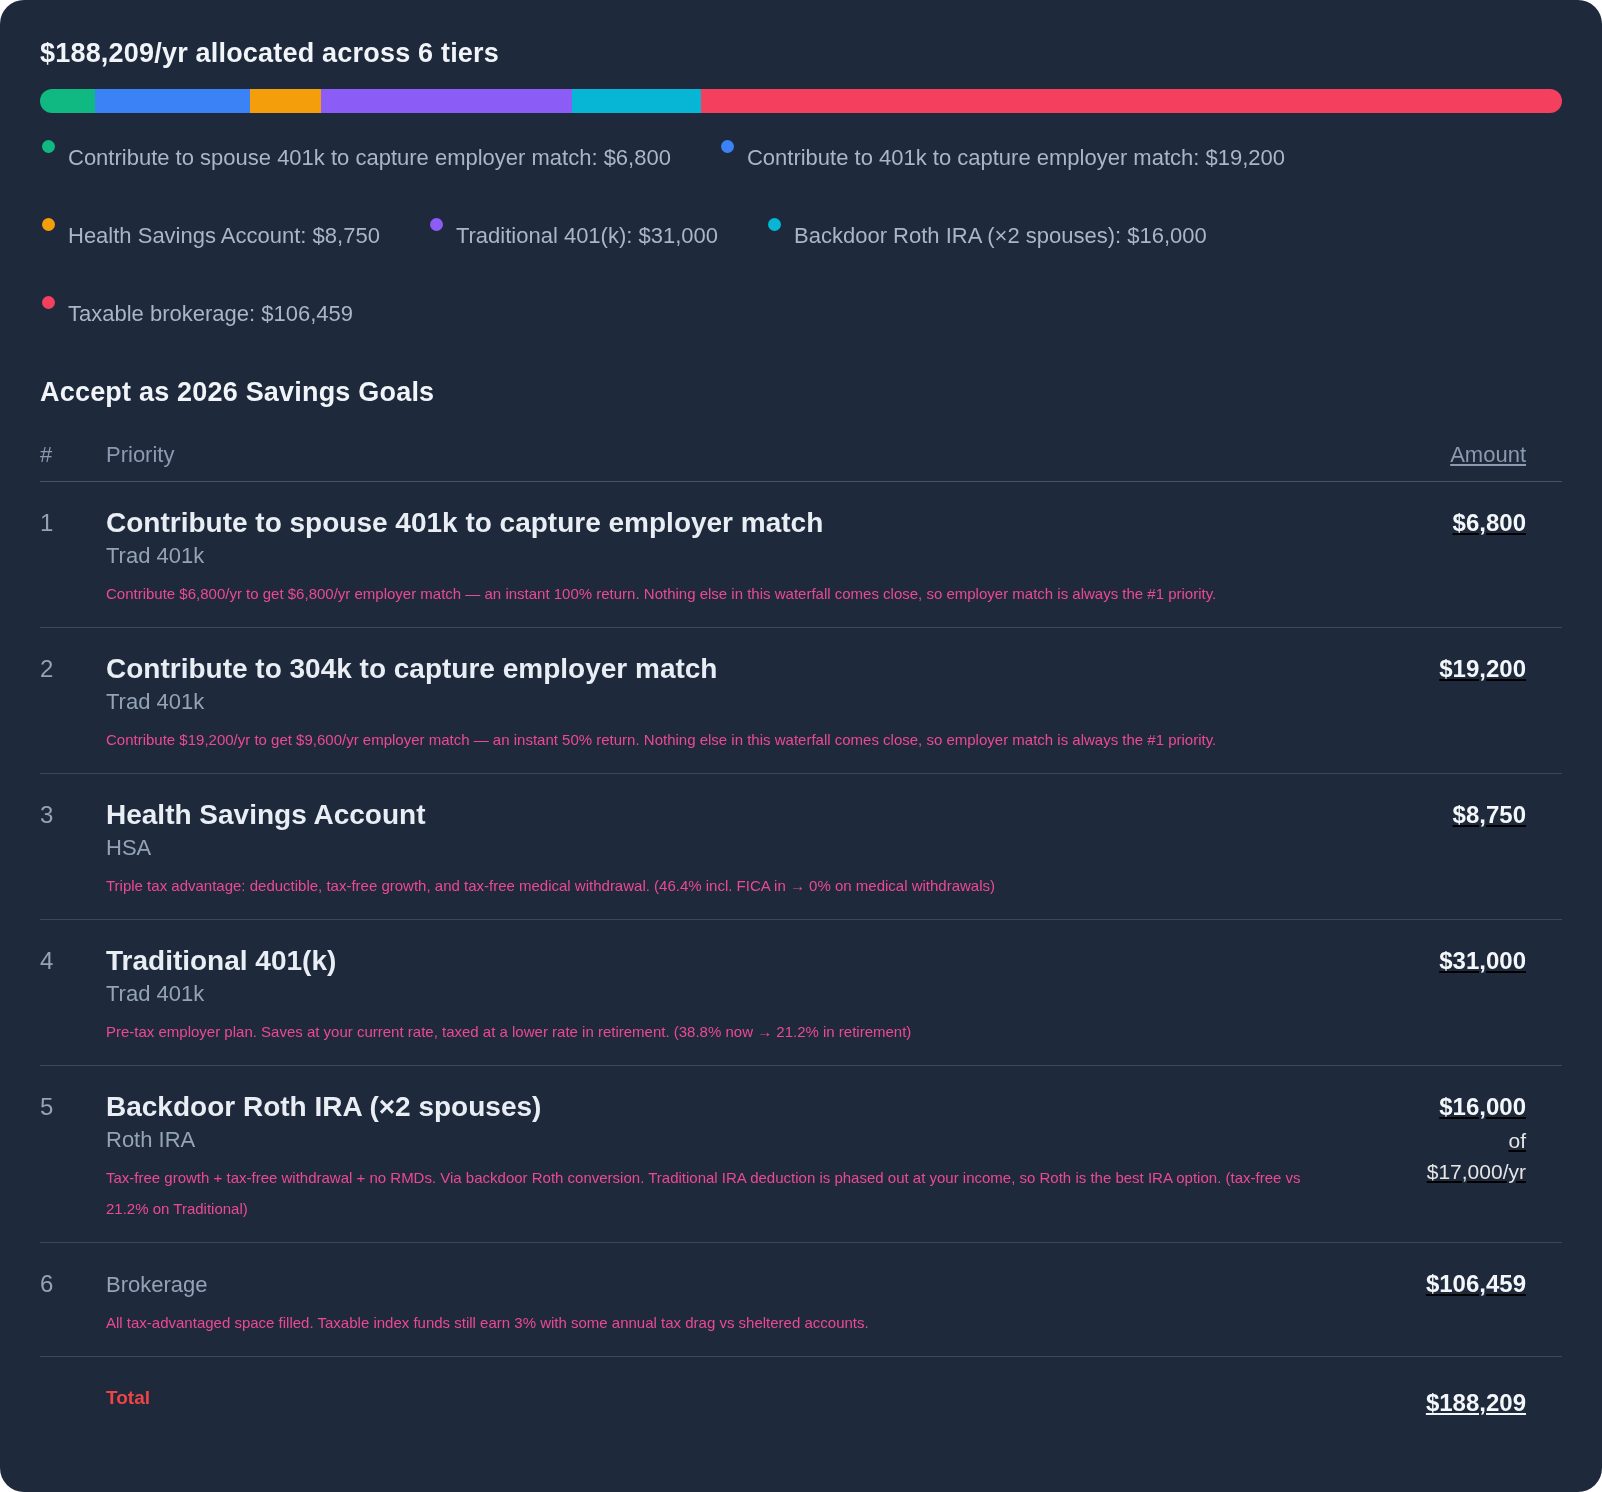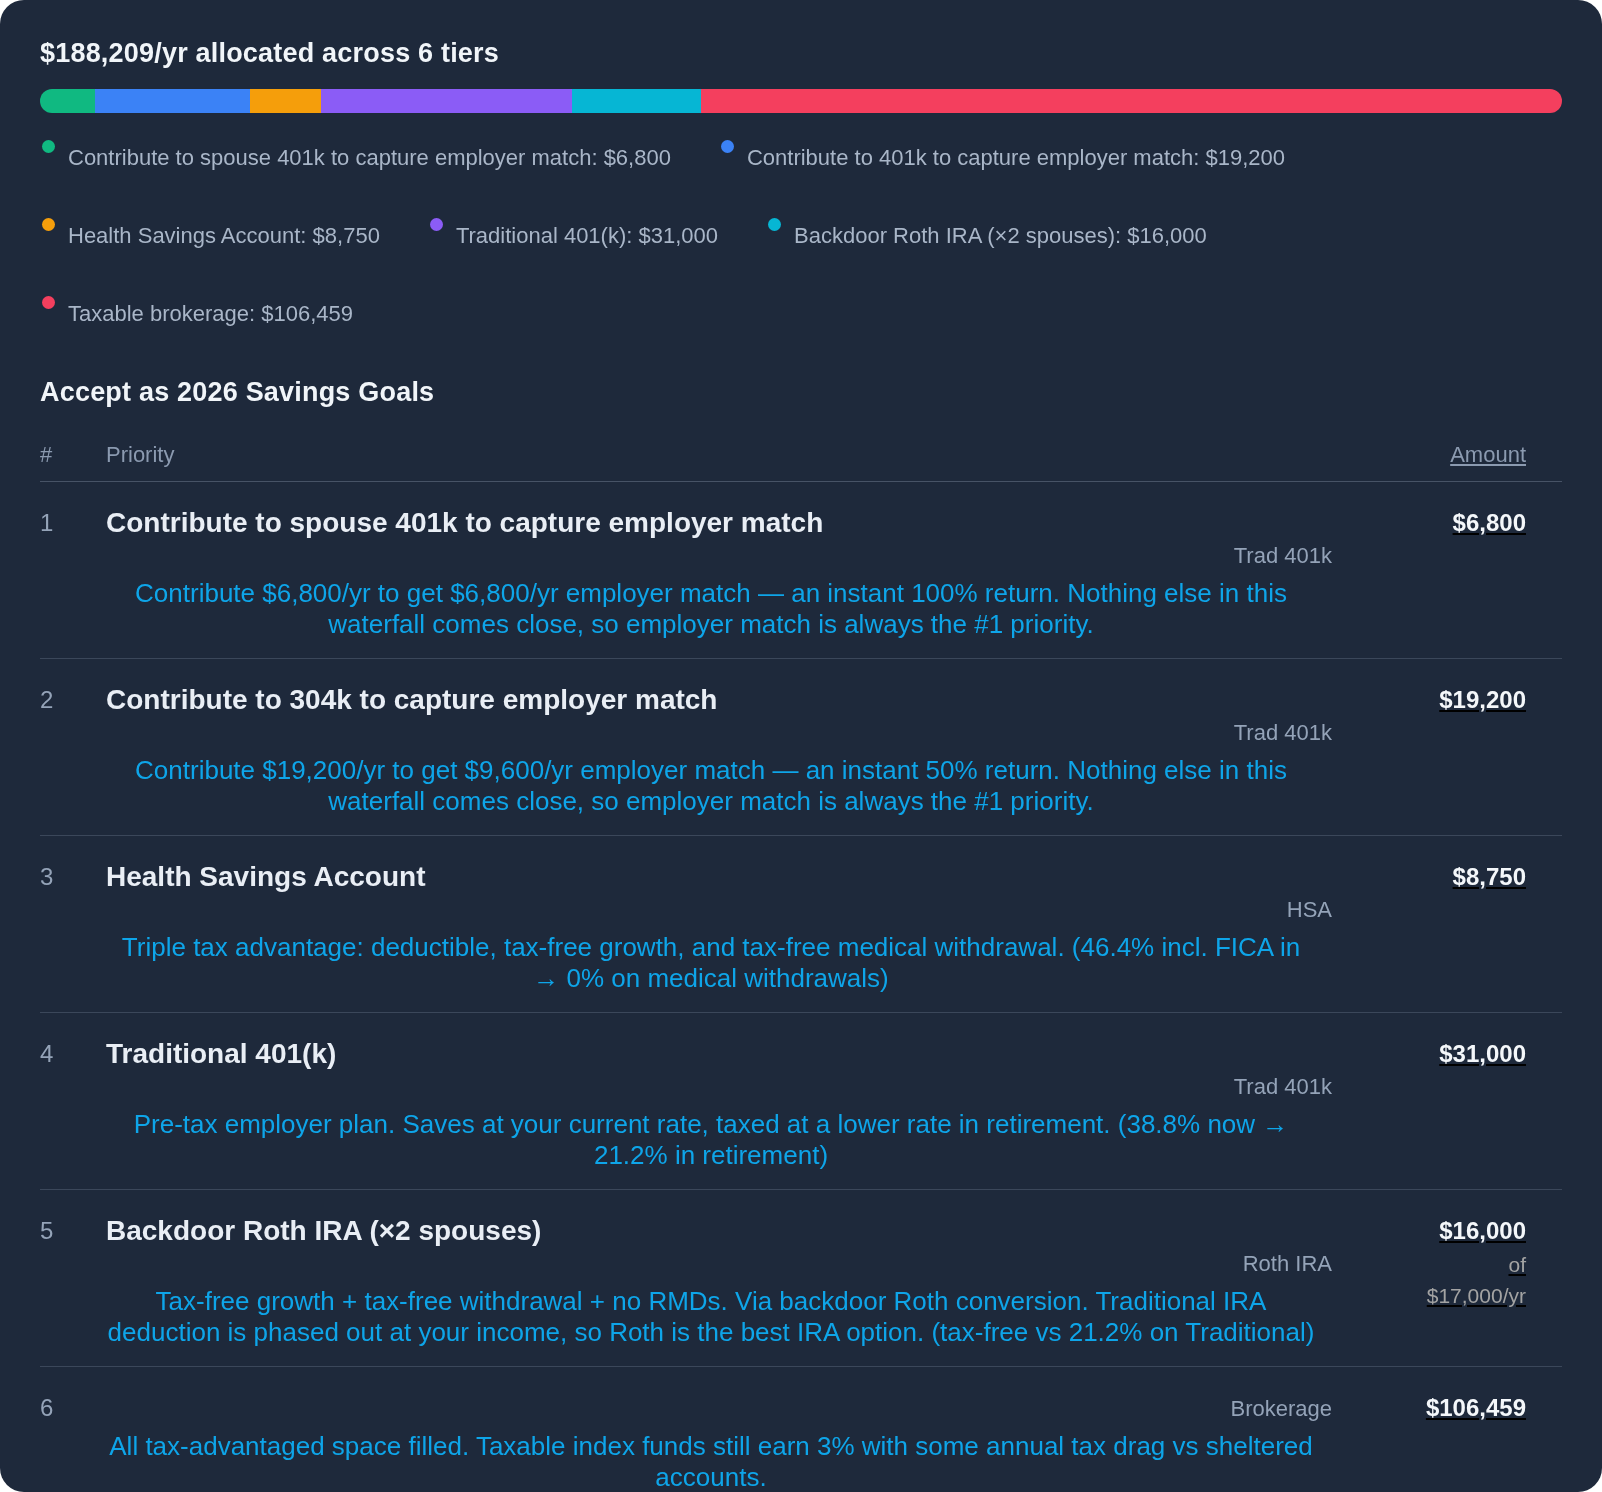--- a/index.html
+++ b/index.html
@@ -90,38 +90,36 @@
     color: #e9eef5;
     font-size: 28px;
     font-weight: 600;
     line-height: 32px;
   }
   .row-subtitle {
     color: #94a3b8;
     font-size: 22px;
     line-height: 29px;
     margin-top: 2px;
-    text-align: right;
   }
   .row-desc {
-    color: #0ea5e9;
-    font-size: 26px;
+    color: #ec4899;
+    font-size: 15px;
     line-height: 31px;
     margin-top: 8px;
     max-width: 1210px;
-    text-align: center;
   }
   .amount-value {
     color: #f4f7fa;
     font-size: 24px;
     font-weight: 700;
     line-height: 32px;
   }
   .amount-note {
-    color: #a3a3a3;
+    color: #e5e5e5;
     font-size: 21px;
     line-height: 31px;
     width: 122px;
     margin-left: auto;
     margin-top: 2px;
   }
   .total-row {
     display: grid;
     grid-template-columns: 66px 1fr 230px;
     padding-top: 30px;

